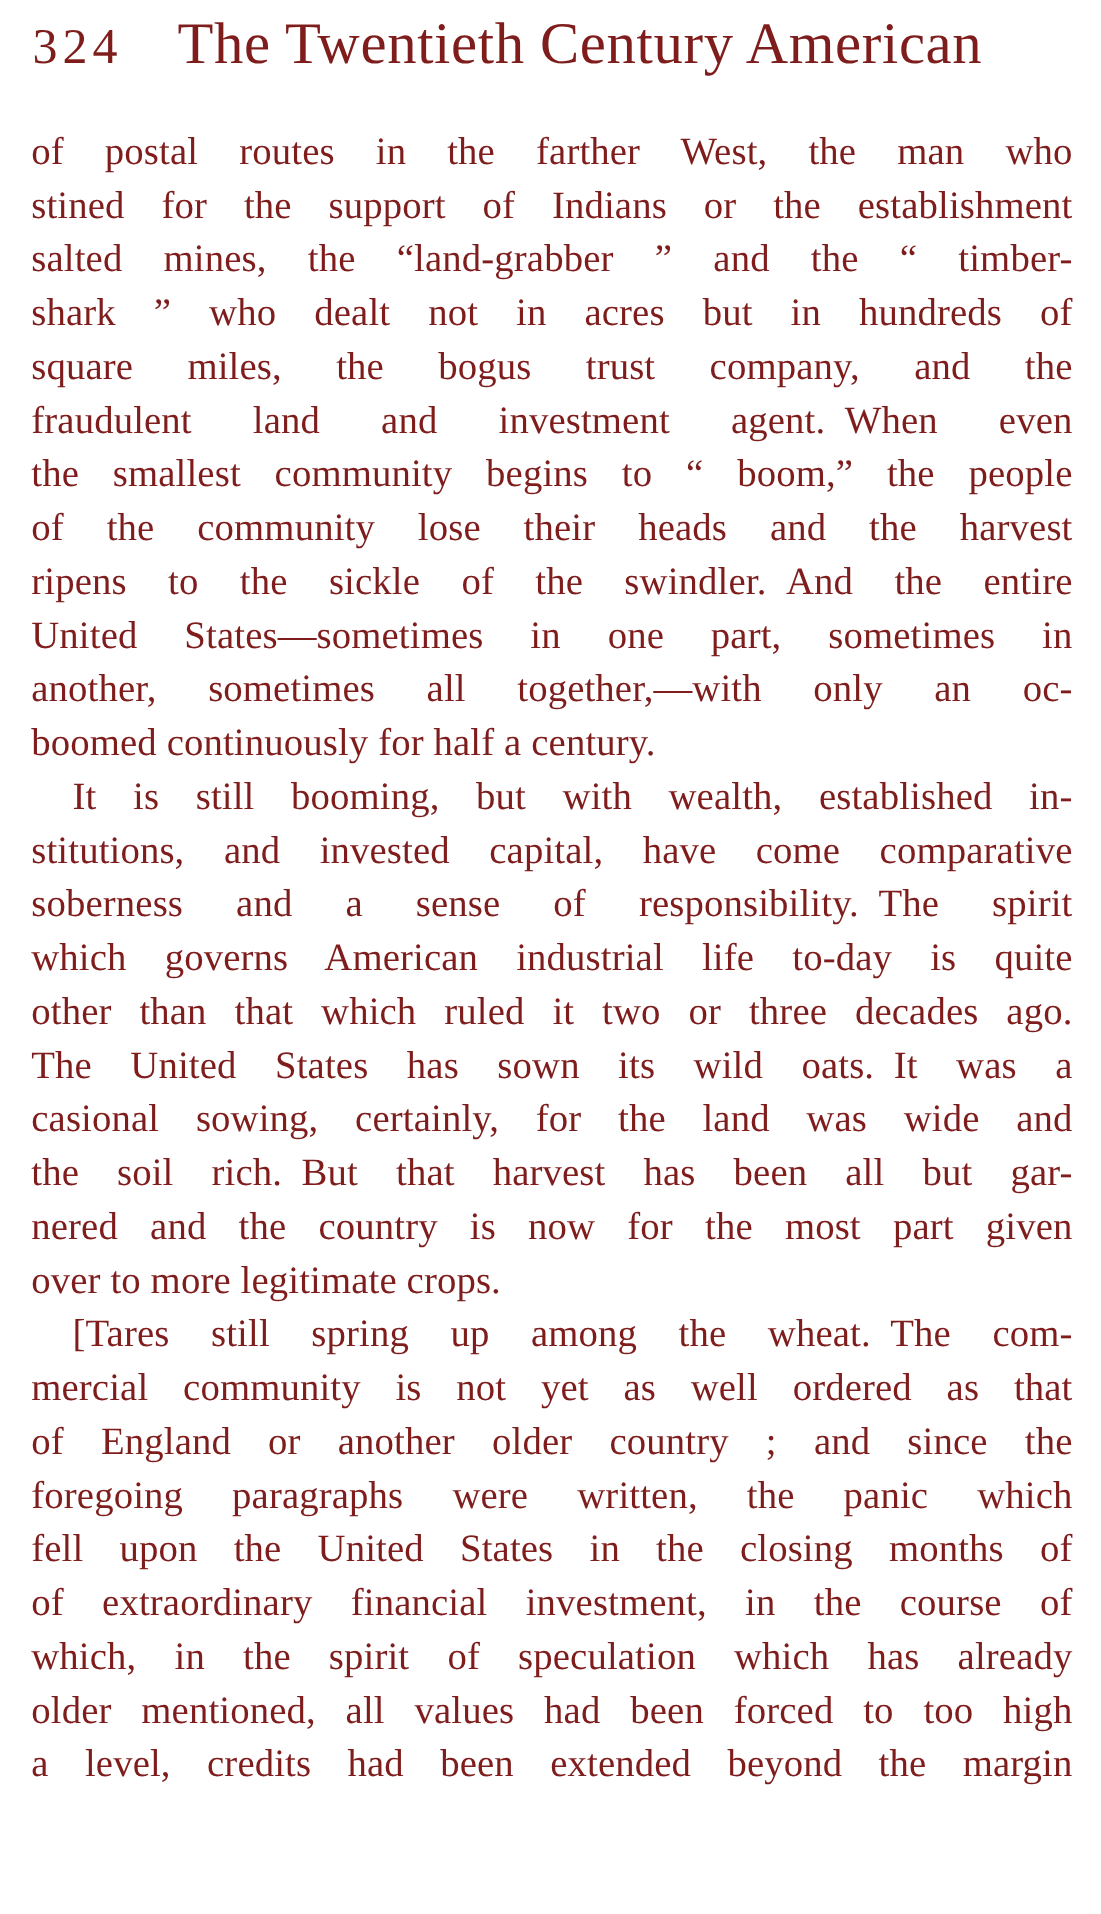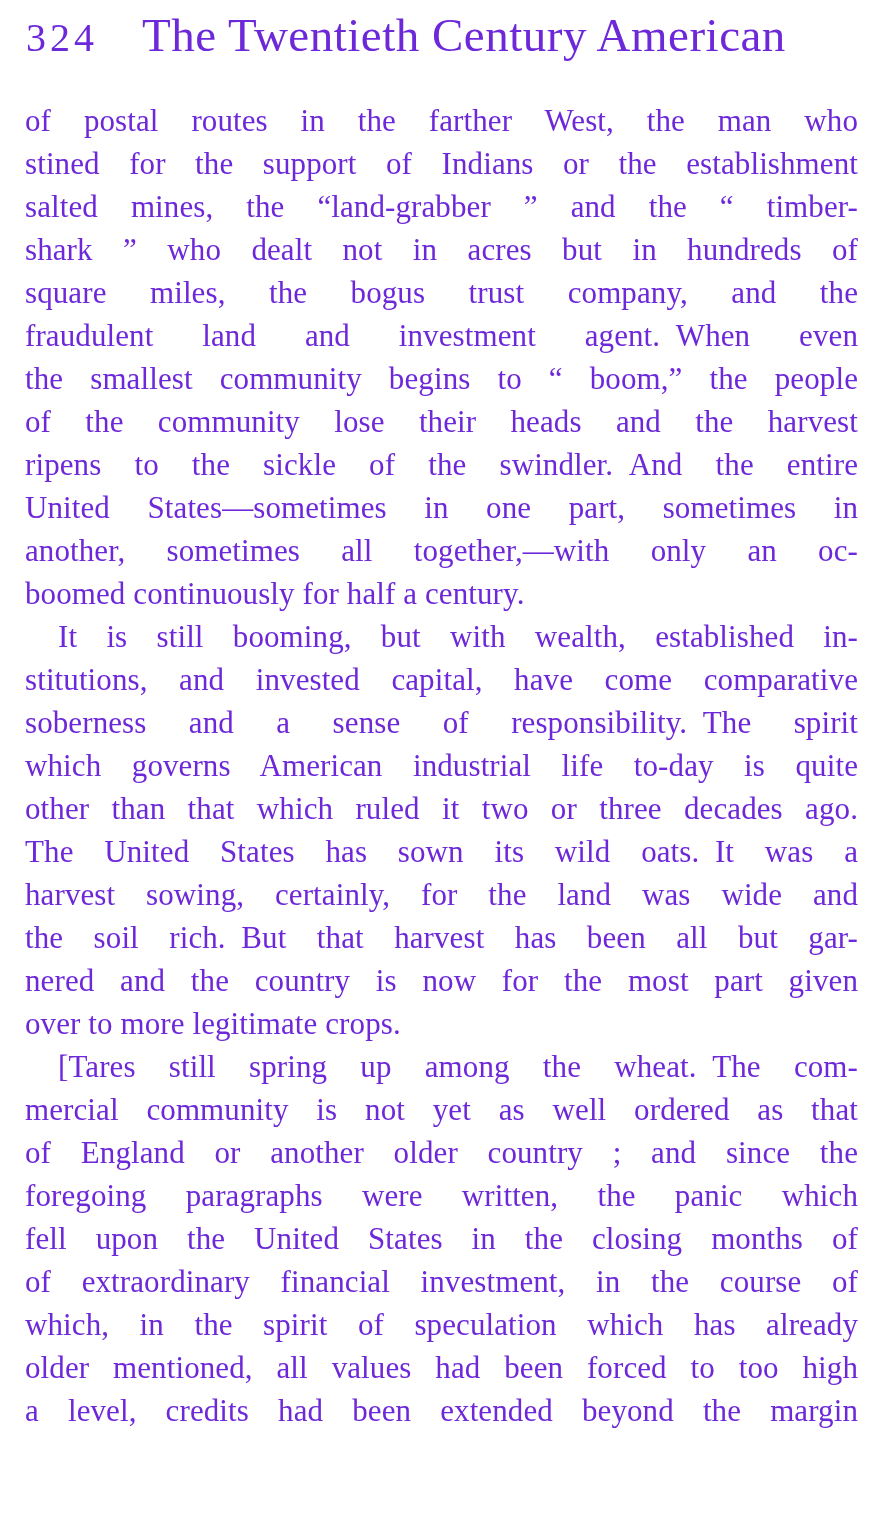--- a/index.html
+++ b/index.html
@@ -5,21 +5,21 @@
   html, body {
     margin: 0;
     padding: 0;
     background: #ffffff;
   }
   .page {
     position: relative;
     width: 881px;
     height: 1531px;
     background: #ffffff;
-    color: #6d28d9;
+    color: #7f1d1d;
     font-family: "Liberation Serif", "DejaVu Serif", serif;
     overflow: hidden;
     box-sizing: border-box;
   }
   .page-header {
     display: flex;
     align-items: baseline;
     padding: 8px 0 0 26px;
     white-space: nowrap;
   }
@@ -81,21 +81,21 @@
         <div class="line">another, sometimes all together,—with only an oc-</div>
         <div class="line last-line">boomed continuously for half a century.</div>
       </div>
       <div class="paragraph">
         <div class="line first-indent">It is still booming, but with wealth, established in-</div>
         <div class="line">stitutions, and invested capital, have come comparative</div>
         <div class="line">soberness and a sense of responsibility. The spirit</div>
         <div class="line">which governs American industrial life to-day is quite</div>
         <div class="line">other than that which ruled it two or three decades ago.</div>
         <div class="line">The United States has sown its wild oats. It was a</div>
-        <div class="line">harvest sowing, certainly, for the land was wide and</div>
+        <div class="line">casional sowing, certainly, for the land was wide and</div>
         <div class="line">the soil rich. But that harvest has been all but gar-</div>
         <div class="line">nered and the country is now for the most part given</div>
         <div class="line last-line">over to more legitimate crops.</div>
       </div>
       <div class="paragraph">
         <div class="line first-indent">[Tares still spring up among the wheat. The com-</div>
         <div class="line">mercial community is not yet as well ordered as that</div>
         <div class="line">of England or another older country ; and since the</div>
         <div class="line">foregoing paragraphs were written, the panic which</div>
         <div class="line">fell upon the United States in the closing months of</div>

